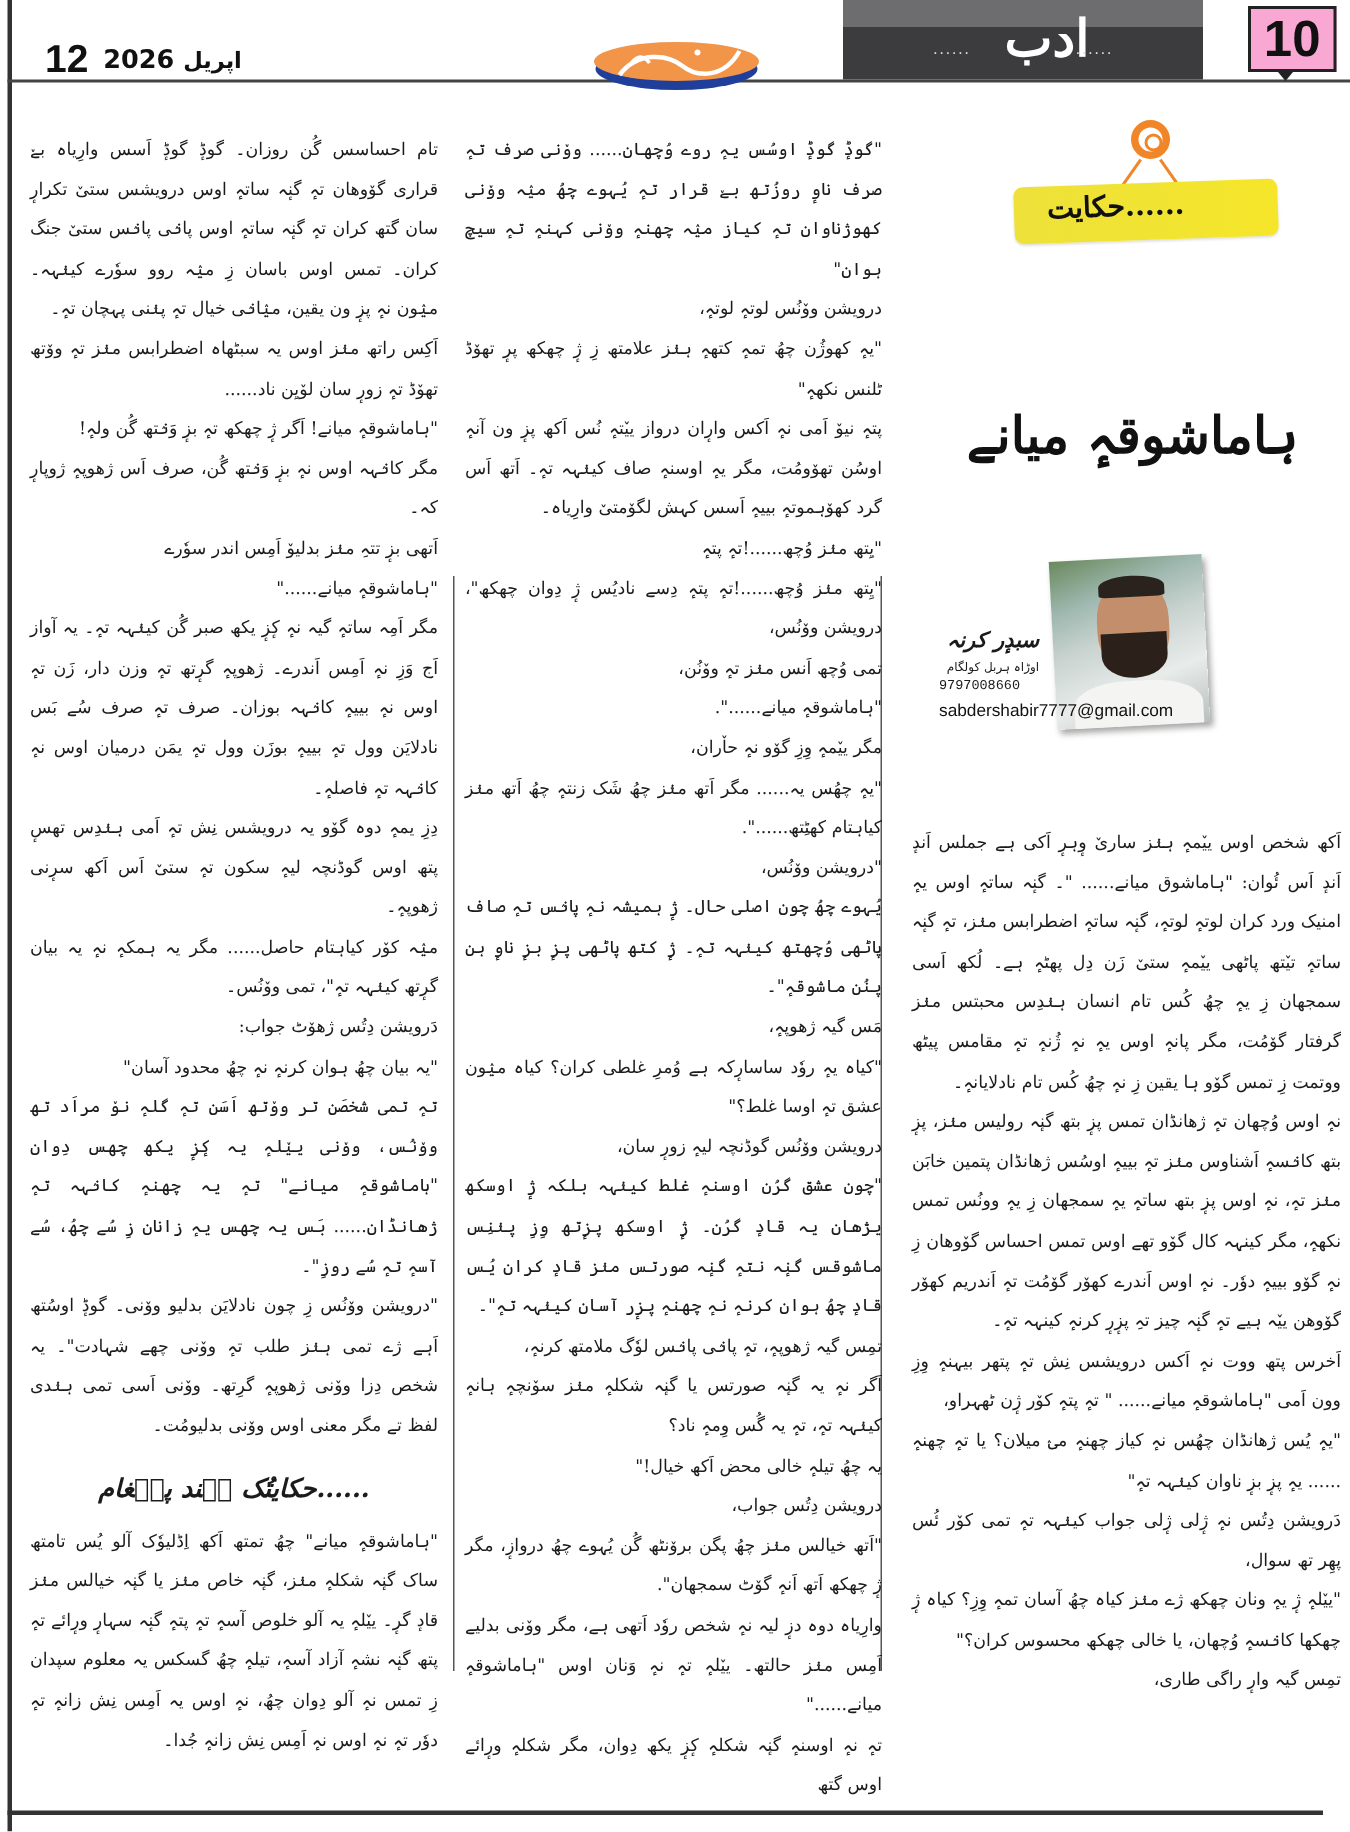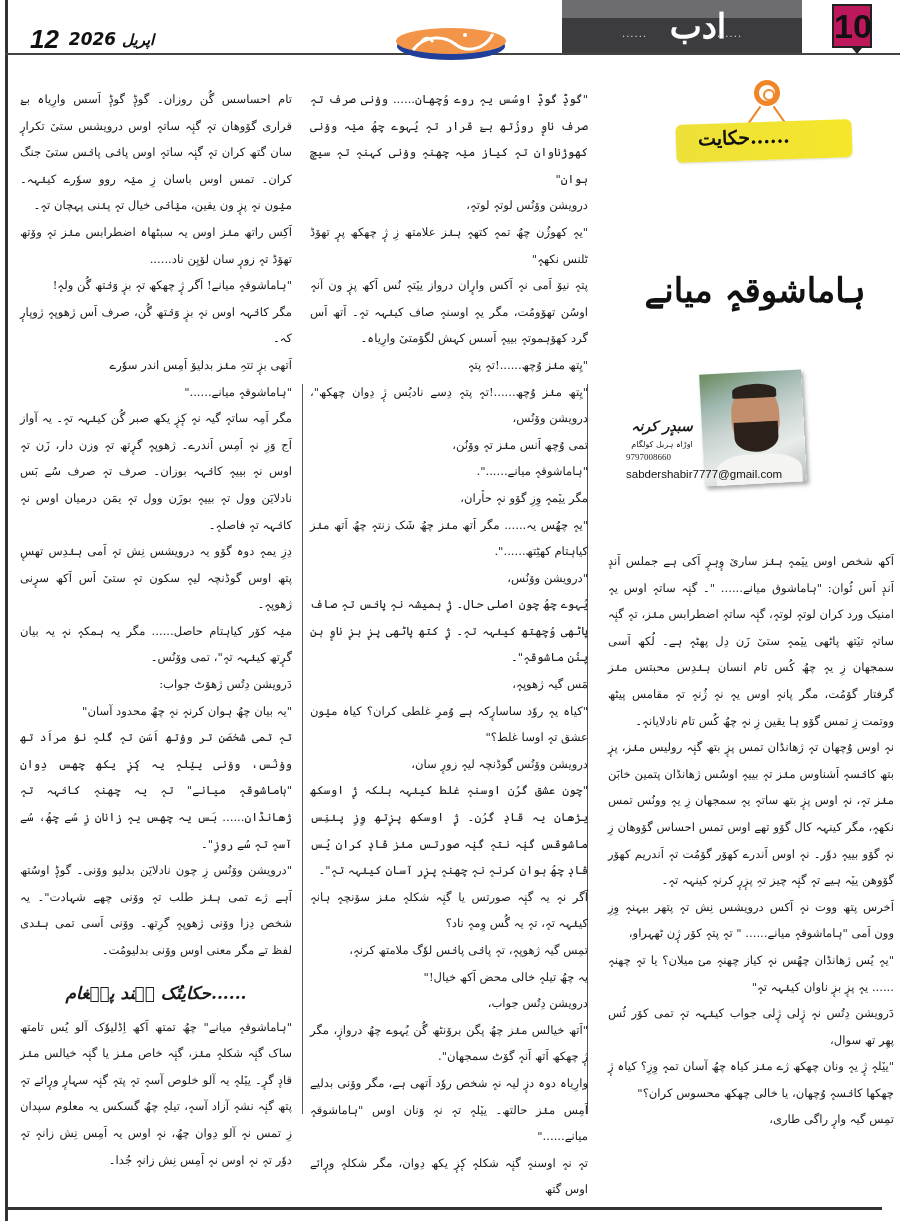--- a/index.html
+++ b/index.html
@@ -3,33 +3,33 @@
 <meta charset="utf-8">
 <style>
   * { box-sizing: border-box; margin: 0; padding: 0; }
   html, body { width: 900px; height: 1221px; background: #ffffff; overflow: hidden; }
   body { position: relative; font-family: "DejaVu Sans", sans-serif; color: #1a1a1a; }
 
   
   .masthead { position: absolute; left: 0; top: 0; width: 900px; height: 56px; }
   .masthead .leftbar { position: absolute; left: 5px; top: 0; width: 3px; height: 1221px; background: #333; }
   .masthead .rule { position: absolute; left: 5px; right: 0; top: 53px; height: 2px; background: #444; }
-  .date { position: absolute; left: 30px; top: 24px; font-family: "DejaVu Sans", sans-serif; font-weight: bold; font-size: 17px; color: #111; direction: ltr; white-space: nowrap; font-style: italic; }
+  .date { position: absolute; left: 30px; top: 24px; font-family: "DejaVu Sans", sans-serif; font-weight: bold; font-size: 17px; color: #111; direction: ltr; white-space: nowrap; }
   .date .day { font-size: 26px; font-family: "Liberation Sans", sans-serif; font-weight: 900; vertical-align: -3px; margin-right: 4px; }
   .date .month { font-size: 15px; margin-right: 6px; }
 
   .logo { position: absolute; left: 395px; top: 24px; width: 112px; height: 38px; }
   .section-band { position: absolute; left: 562px; top: 0; width: 240px; height: 53px; }
   .section-band .top { height: 18px; background: #6d6d6f; }
   .section-band .bottom { height: 35px; background: #3c3c3e; position: relative; }
   .section-band .title { position: absolute; left: 0; right: 0; top: 2px; text-align: center; color: #fff; font-family: "DejaVu Serif", serif; font-size: 34px; font-weight: bold; line-height: 48px; padding-left: 32px; }
   .section-band .dots { position: absolute; top: 28px; color: #ddd; font-size: 10px; letter-spacing: 1px; }
   .section-band .dots.l { left: 60px; } .section-band .dots.r { left: 155px; }
 
-  .page-num { position: absolute; left: 832px; top: 4px; width: 40px; height: 44px; border: 2px solid #222; background: #be185d; text-align: center; font-family: "Liberation Sans", sans-serif; font-weight: bold; font-size: 34px; line-height: 40px; color: #111; }
+  .page-num { position: absolute; left: 832px; top: 4px; width: 59px; height: 44px; border: 2px solid #222; background: #f9a8d4; text-align: center; font-family: "Liberation Sans", sans-serif; font-weight: bold; font-size: 34px; line-height: 40px; color: #111; }
   .page-num .caret { position: absolute; left: 18px; bottom: -8px; width: 0; height: 0; border-left: 5px solid transparent; border-right: 5px solid transparent; border-top: 6px solid #222; }
 
   
   .col { position: absolute; top: 86px; direction: rtl; text-align: justify; font-family: "DejaVu Serif", serif; font-size: 11.6px; line-height: 26.6px; color: #1b1b1b; }
   .col p { margin: 0; }
   .col-left { left: 20px; width: 272px; }
   .col-mid { left: 310px; width: 278px; }
   .col-right { left: 608px; width: 286px; top: 548px; }
 
   .boxed { position: absolute; left: 302px; top: 384px; width: 286px; height: 730px; border-left: 1px solid #555; border-right: 1px solid #555; pointer-events: none; }
@@ -49,21 +49,21 @@
   .story-title { position: absolute; left: 620px; top: 270px; width: 270px; text-align: center; direction: rtl; font-family: "DejaVu Serif", serif; font-size: 34px; font-weight: bold; color: #111; }
 
   .author-block { position: absolute; left: 622px; top: 368px; width: 260px; height: 130px; }
   .photo { position: absolute; left: 80px; top: 4px; width: 102px; height: 112px; transform: rotate(-3deg); background: linear-gradient(160deg, #6a8a5e 0%, #9fb8b0 25%, #c9d3cf 45%, #e8eceb 70%, #b8bfbd 100%); box-shadow: 2px 3px 4px rgba(0,0,0,0.35); overflow: hidden; }
   .photo .head { position: absolute; left: 30px; top: 14px; width: 48px; height: 60px; border-radius: 45% 45% 40% 40%; background: #c28e6c; }
   .photo .beard { position: absolute; left: 32px; top: 50px; width: 44px; height: 30px; border-radius: 0 0 50% 50%; background: #2b211a; }
   .photo .hair { position: absolute; left: 32px; top: 12px; width: 44px; height: 14px; border-radius: 50% 50% 10% 10%; background: #2a221c; }
   .photo .shirt { position: absolute; left: 12px; top: 82px; width: 86px; height: 40px; border-radius: 40% 40% 0 0; background: #f4f4f2; }
   .author-name { position: absolute; left: 0; top: 50px; width: 80px; text-align: center; direction: rtl; font-family: "DejaVu Serif", serif; font-size: 14px; font-weight: bold; font-style: italic; }
   .author-place { position: absolute; left: 0; top: 72px; width: 80px; text-align: center; direction: rtl; font-size: 8px; }
-  .author-phone { position: absolute; left: 4px; top: 84px; font-family: Liberation Serif, serif; font-size: 9px; direction: ltr; }
+  .author-phone { position: absolute; left: 4px; top: 84px; font-family: Liberation Mono, monospace; font-size: 9px; direction: ltr; }
   .author-email { position: absolute; left: 4px; top: 100px; font-family: "Liberation Sans", sans-serif; font-size: 11.5px; direction: ltr; color: #111; }
 
   .footer-rule { position: absolute; left: 5px; right: 18px; top: 1207px; height: 3px; background: #333; }
 </style>
 </head>
 <body>
 
 <div class="masthead">
   <div class="leftbar"></div>
   <div class="rule"></div>
@@ -143,22 +143,22 @@
   <p>تمی وُچھ اَنس منٛز تہٕ ووٚنُن،</p>
   <p>"ہاماشوقہٕ میانے......".</p>
   <p>مگر ییٚمہٕ وِزِ گوٚو نہٕ حاٚران،</p>
   <p>"یہٕ چھُس یہ...... مگر اَتھ منٛز چھُ شَک زنتہٕ چھُ اَتھ منٛز کیاہتام کھٹِتھ......".</p>
   <p>"درویشن ووٚنُس،</p>
   <p>یُہوے چھُ چون اصلی حال۔ ژٕ ہمیشہ نہٕ پانٛس تہٕ صاف پاٹھی وُچھتھ کینٛہہ تہٕ۔ ژٕ کتھ پاٹھی پزٕ بزٕ ناوٕ ہن پنُن ماشوقہٕ"۔</p>
   <p>مَس گیہ ژھوپہٕ،</p>
   <p>"کیاہ یہٕ روٗد ساسارٕکہ ہے وُمرِ غلطی کران؟ کیاہ میٛون عشق تہٕ اوسا غلط؟"</p>
   <p>درویشن ووٚنُس گوڈنچہ لیہٕ زورٕ سان،</p>
   <p>"چون عشق گرُن اوسنہٕ غلط کینٛہہ بلکہ ژٕ اوسکھ یژھان یہ قادٕ گرُن۔ ژٕ اوسکھ پزٕتھ وِزِ پنٛنِس ماشوقس گنٕہ نتہٕ گنٕہ صورتس منٛز قادٕ کران یُس قادٕ چھُ ہوان کرنہٕ نہٕ چھنہٕ پزٕر آسان کینٛہہ تہٕ"۔</p>
+  <p>تمِس گیہ ژھوپہٕ، تہٕ پانٛی پانٛس لوٗگ ملامتھ کرنہٕ،</p>
   <p>اَگر نہٕ یہ گنٕہ صورتس یا گنٕہ شکلہٕ منٛز سوٚنچہٕ ہانہٕ کینٛہہ تہٕ، تہٕ یہ گُس وِمہٕ ناد؟</p>
-  <p>تمِس گیہ ژھوپہٕ، تہٕ پانٛی پانٛس لوٗگ ملامتھ کرنہٕ،</p>
   <p>یہ چھُ تیلہٕ خالی محض اَکھ خیال!"</p>
   <p>درویشن دِتُس جواب،</p>
   <p>"اَتھ خیالس منٛز چھُ پگن بروٚنٹھ گُن یُہوے چھُ دروازٕ، مگر ژٕ چھکھ اَتھ اَنہٕ گوٚٹ سمجھان".</p>
   <p>وارِیاہ دوہ دزٕ لیہ نہٕ شخص روٗد اَتھی ہے، مگر ووٚنی بدلیے اَمِس منٛز حالتھ۔ ییٚلہٕ تہٕ نہٕ وَنان اوس "ہاماشوقہٕ میانے......"</p>
   <p>تہٕ نہٕ اوسنہٕ گنٕہ شکلہٕ کٕزٕ یکھ دِوان، مگر شکلہٕ ورٕائے اوس گتھ</p>
 </div>
 
 <div class="col col-left">
   <p>تام احساسس گُن روزان۔ گوڈٕ گوڈٕ اَسس وارِیاہ بےٚ قراری گوٚوھان تہٕ گنٕہ ساتہٕ اوس درویشس ستیٚ تکرارٕ سان گتھ کران تہٕ گنٕہ ساتہٕ اوس پانٛی پانٛس ستیٚ جنگ کران۔ تمس اوس باسان زِ میٛہ روو سوٗرے کینٛہہ۔ میٛون نہٕ پزٕ ون یقین، میٛانٛی خیال تہٕ پنٛنی پہچان تہٕ۔</p>
   <p>اَکِس راتھ منٛز اوس یہ سبٹھاہ اضطرابس منٛز تہٕ ووٚتھ تھوٚڈ تہٕ زورٕ سان لوٚیِن ناد......</p>

